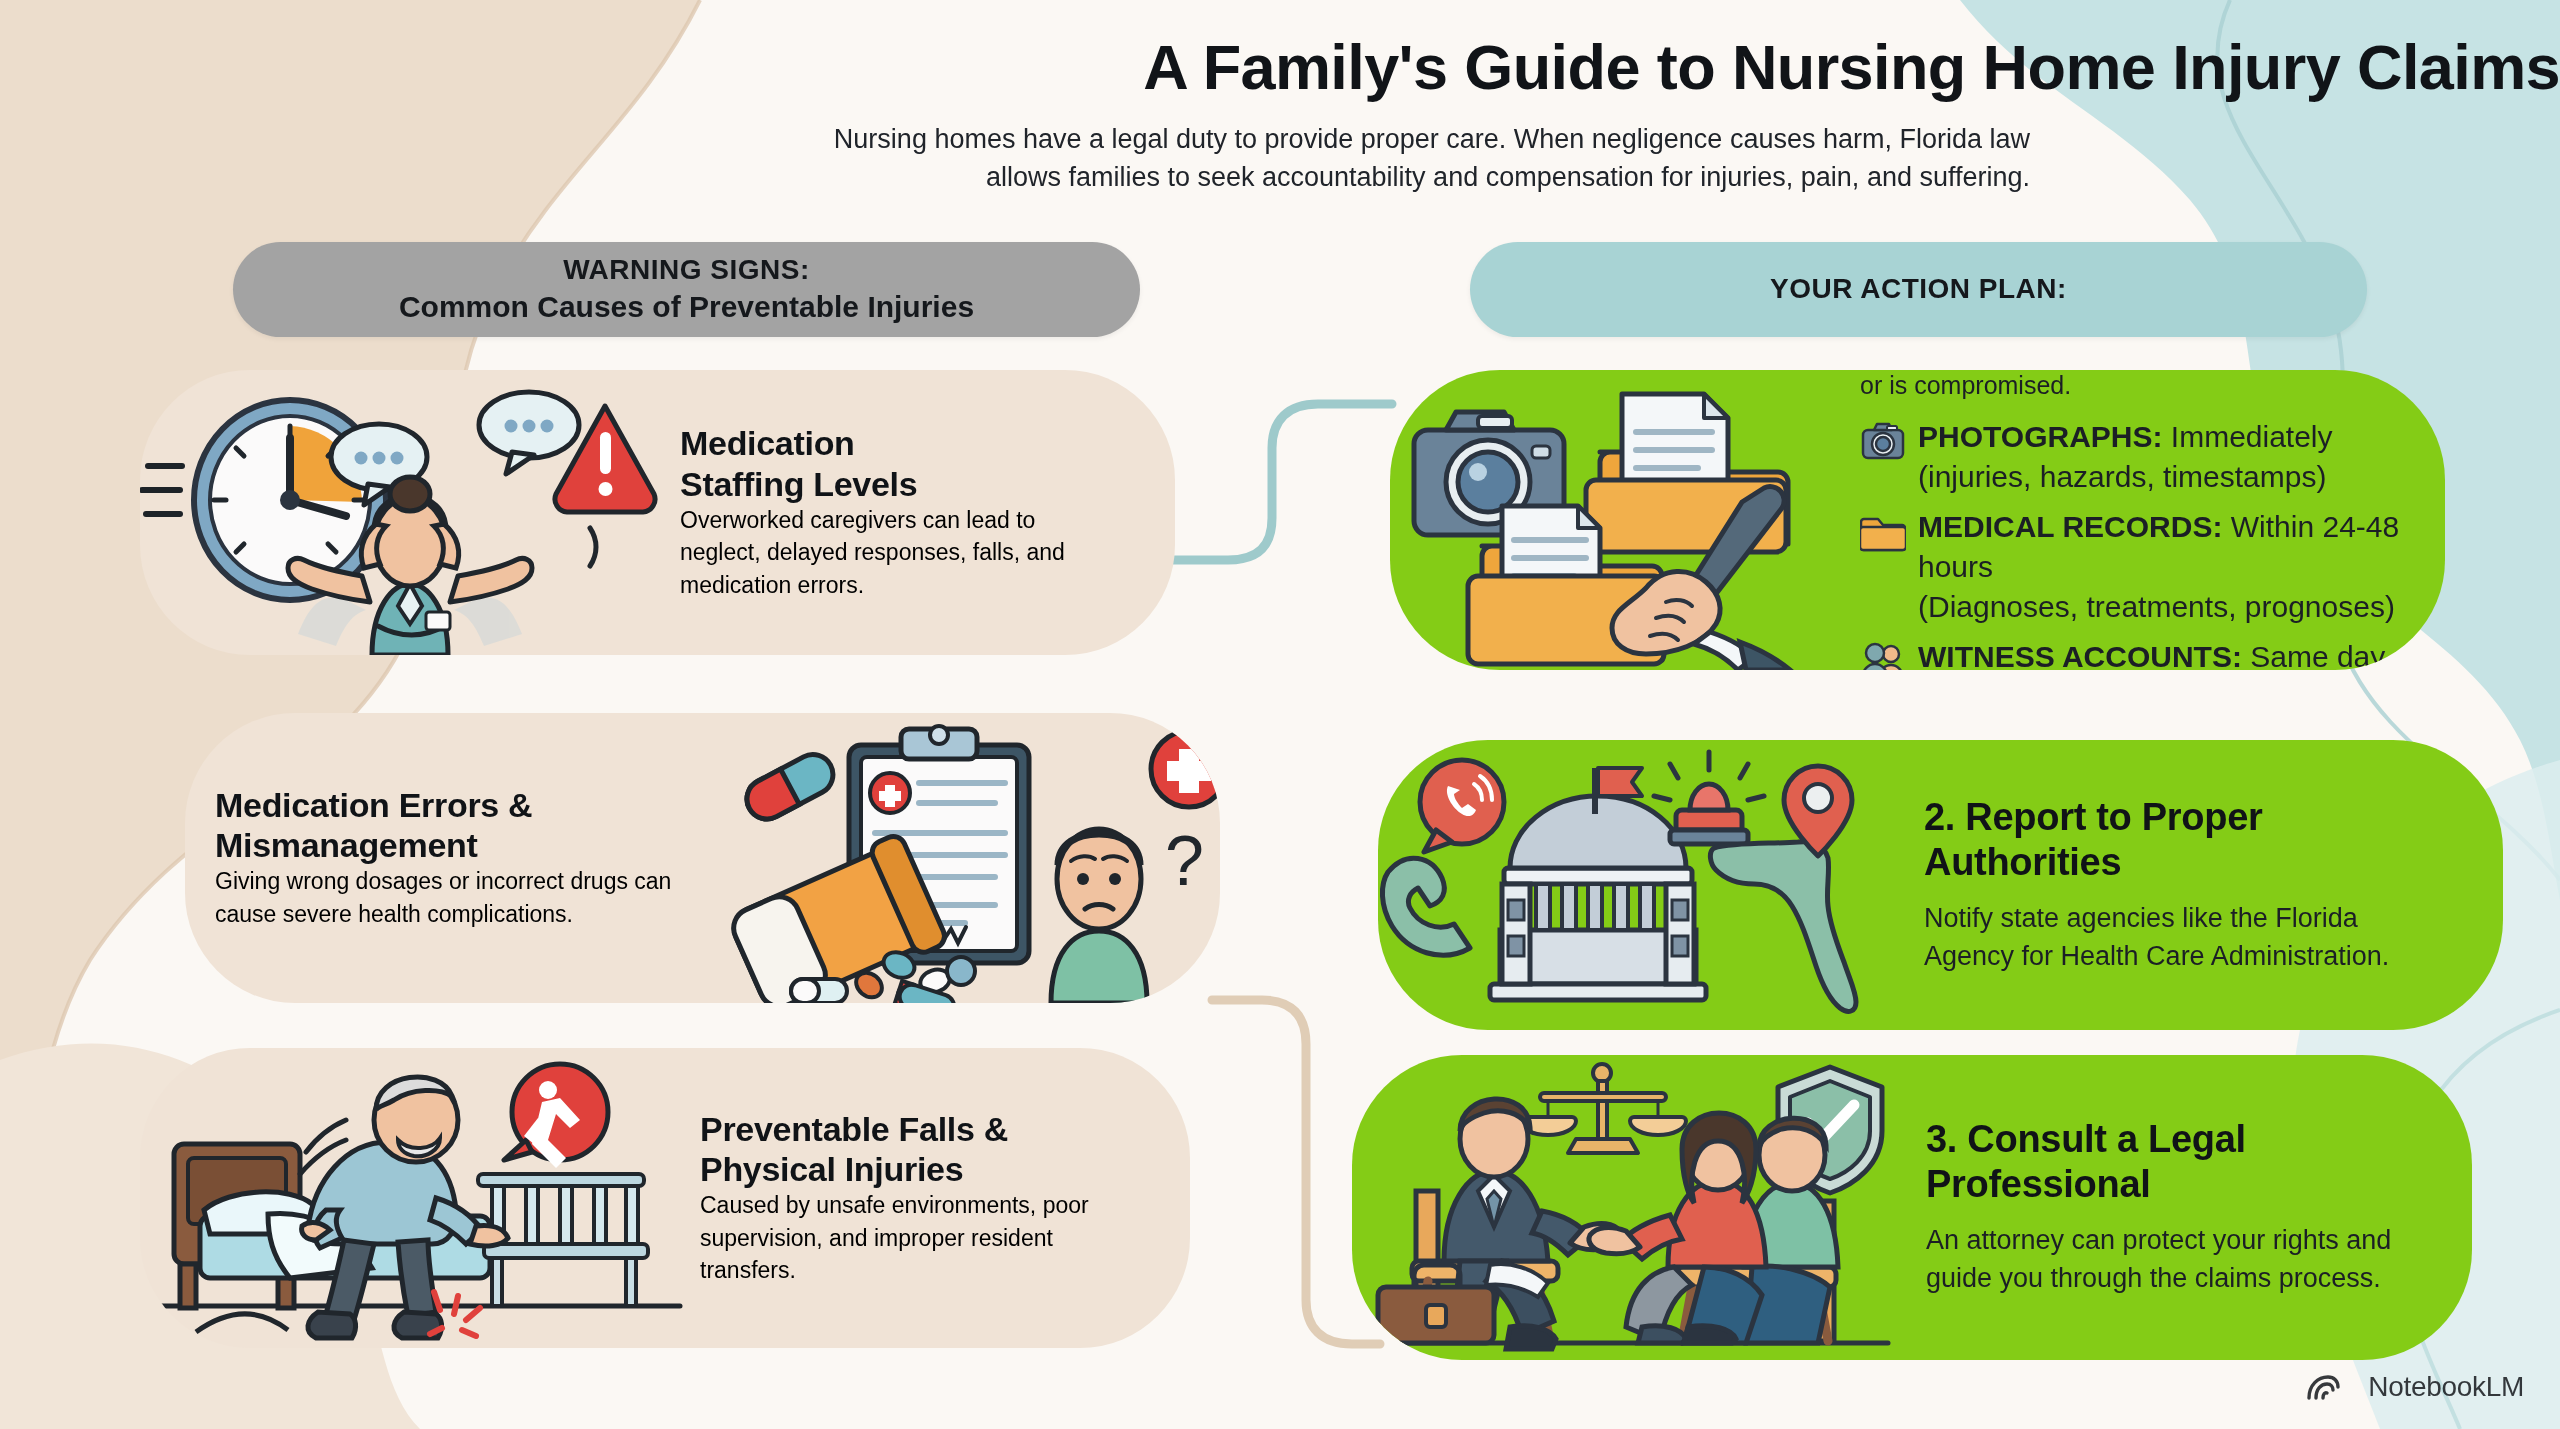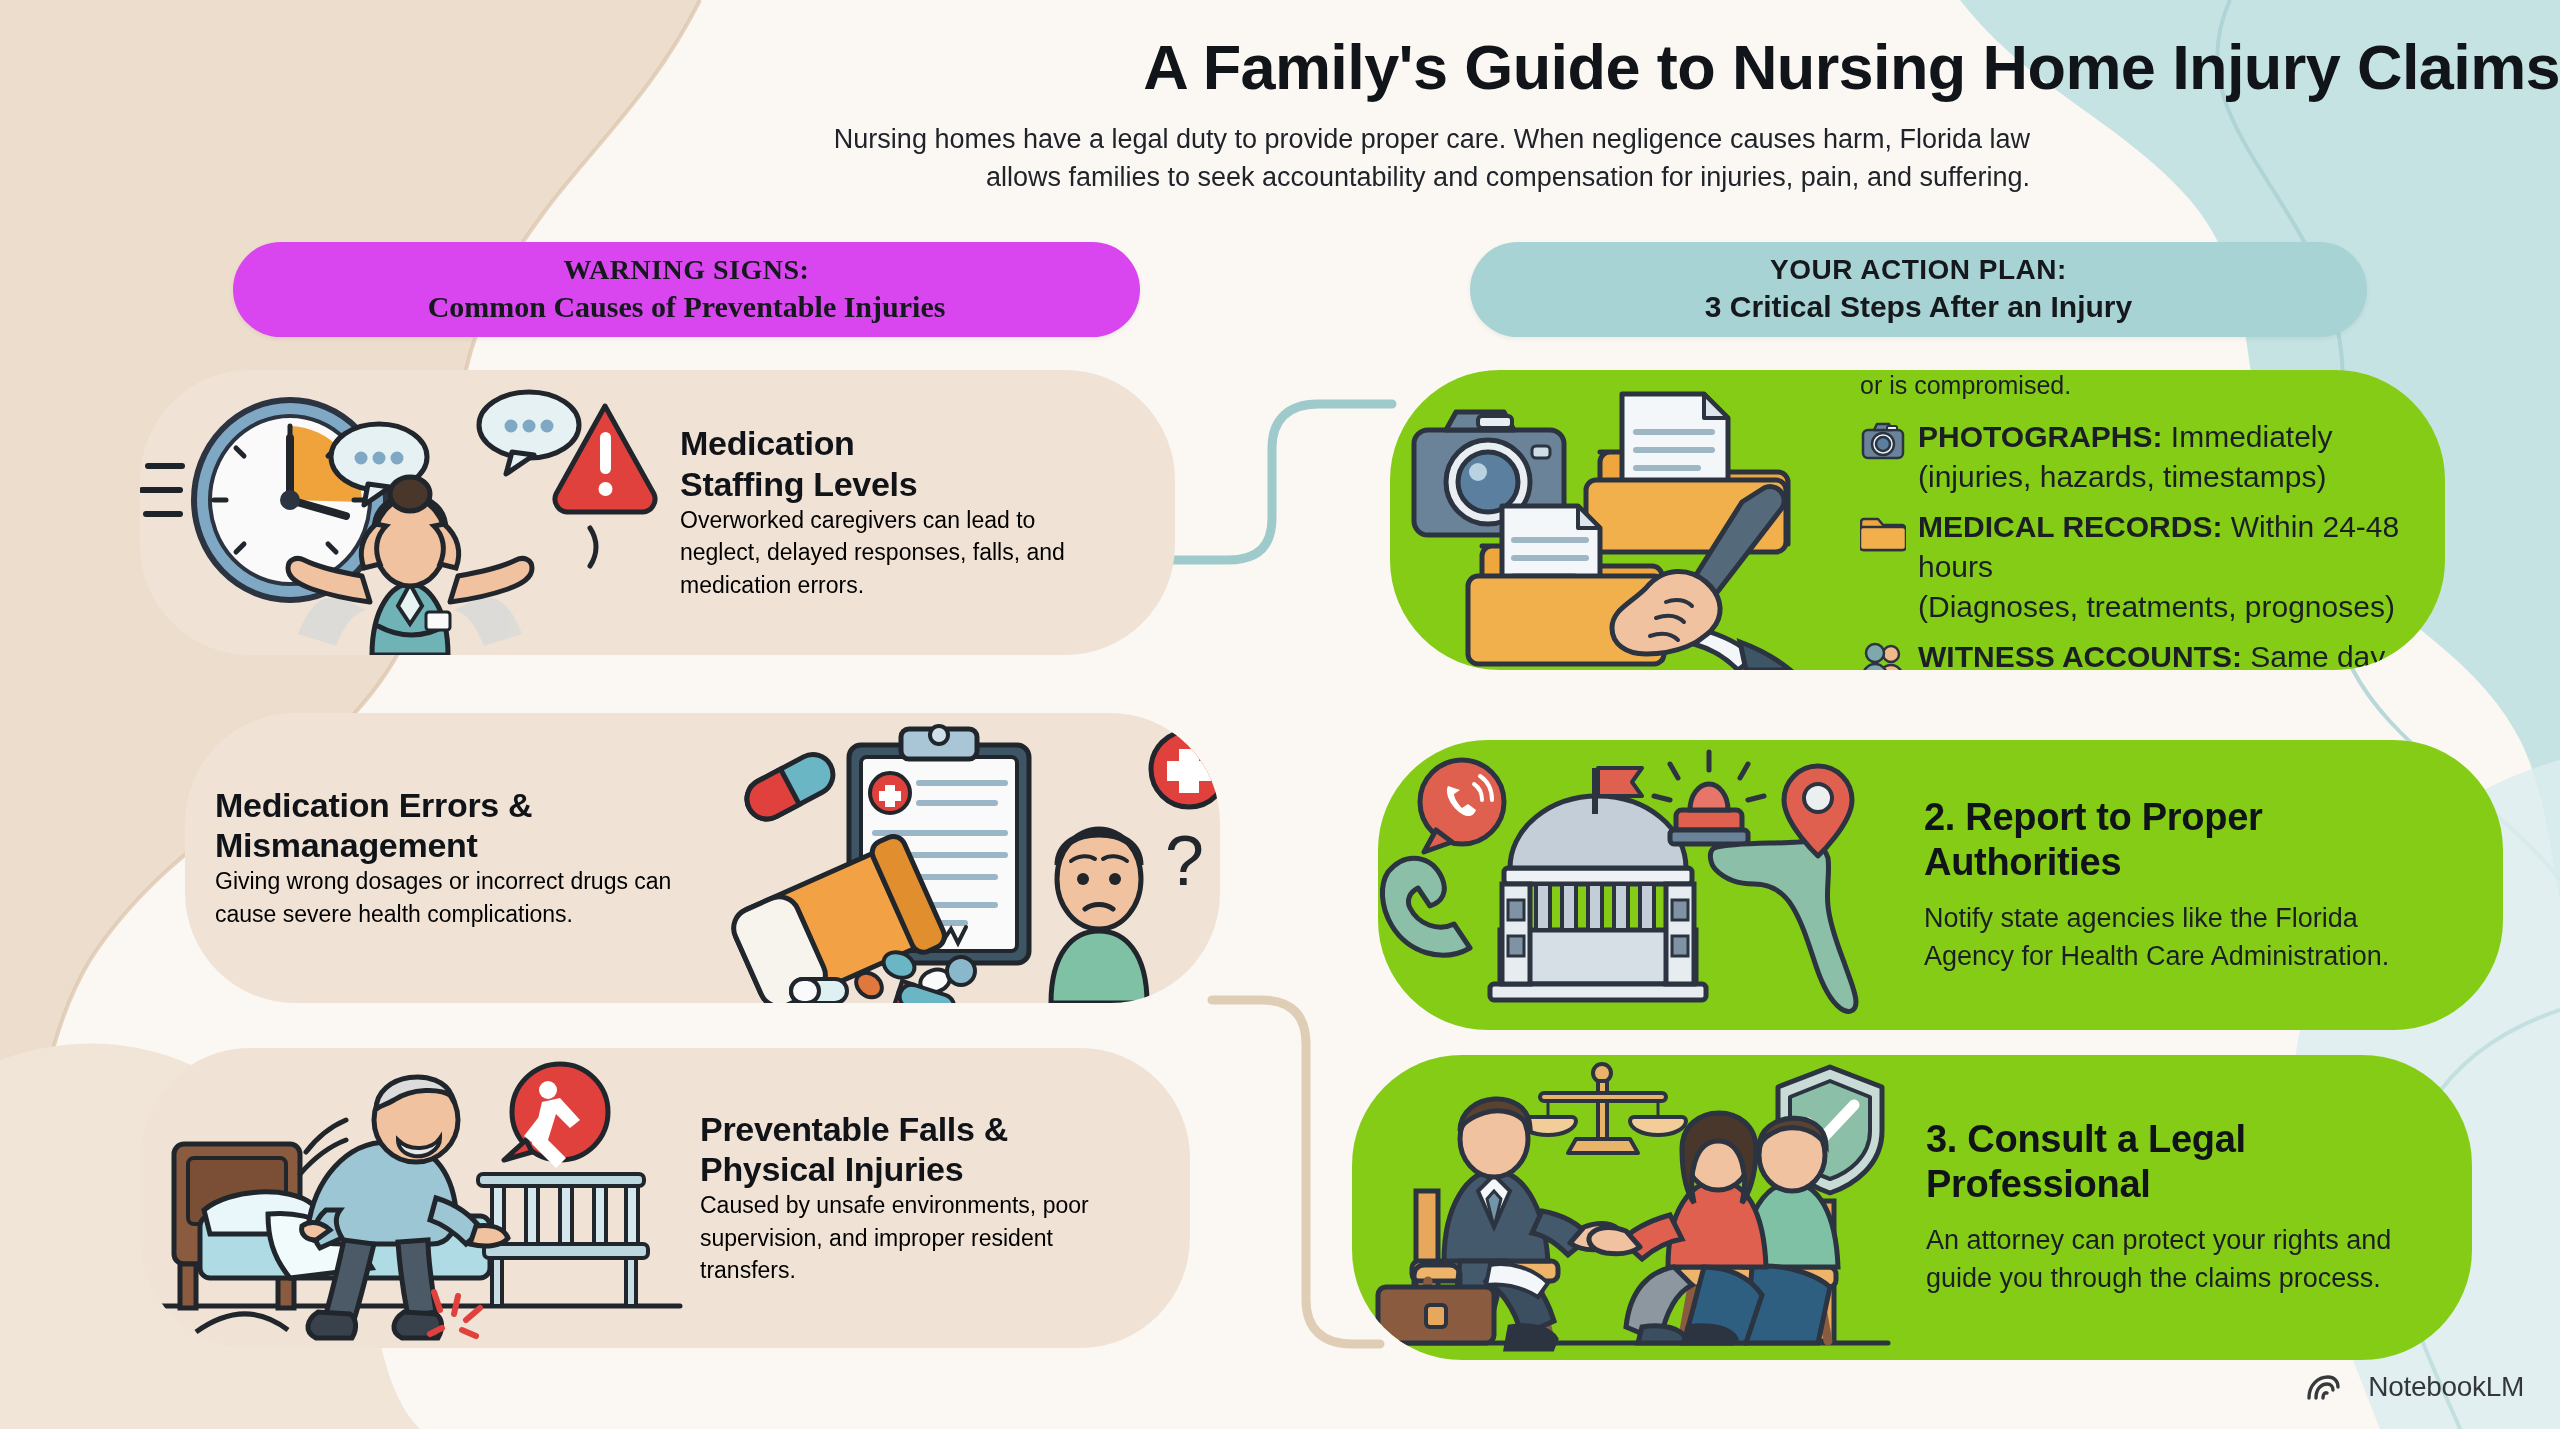--- a/index.html
+++ b/index.html
@@ -26,21 +26,21 @@
   }
 
   
   .banner{
     position:absolute;border-radius:60px;display:flex;flex-direction:column;
     align-items:center;justify-content:center;z-index:6;
     box-shadow:0 2px 5px rgba(0,0,0,.06);
   }
   .banner .l1{font-size:28px;font-weight:bold;letter-spacing:.5px;color:#15181c;line-height:1.16;}
   .banner .l2{font-size:30px;font-weight:bold;color:#15181c;line-height:1.2;margin-top:3px;}
-  #banner-warning{left:233px;top:242px;width:907px;height:95px;background:#d946ef;font-family:Liberation Serif, serif;}
+  #banner-warning{left:233px;top:242px;width:907px;height:95px;background:#a3a3a3;}
   #banner-action{left:1470px;top:242px;width:897px;height:95px;background:#a8d3d4;}
 
   
   .card{position:absolute;border-radius:110px;z-index:5;overflow:hidden;}
   .card.warn{background:#f0e3d6;}
   .card.act{background:#84cc16;}
 
   .card-inner{position:absolute;inset:0;display:flex;align-items:center;}
   .art{position:relative;flex:0 0 auto;height:100%;}
   .txt{position:relative;flex:1 1 auto;}
@@ -104,21 +104,20 @@
     </p>
   </div>
 
   <div class="banner" id="banner-warning">
     <span class="l1">WARNING SIGNS:</span>
     <span class="l2">Common Causes of Preventable Injuries</span>
   </div>
 
   <div class="banner" id="banner-action">
     <span class="l1">YOUR ACTION PLAN:</span>
-    <span class="l2">3 Critical Steps After an Injury</span>
   </div>
 
   <div class="card warn" style="left:140px;top:370px;width:1035px;height:285px;">
     <div class="card-inner">
       <div class="art" style="width:540px;">
         <svg viewBox="0 0 540 285" width="540" height="285">
 
           <g stroke="#1d2328" stroke-width="6" stroke-linecap="round">
             <line x1="8" y1="96" x2="42" y2="96"></line>
               <line x1="2" y1="120" x2="40" y2="120"></line>

